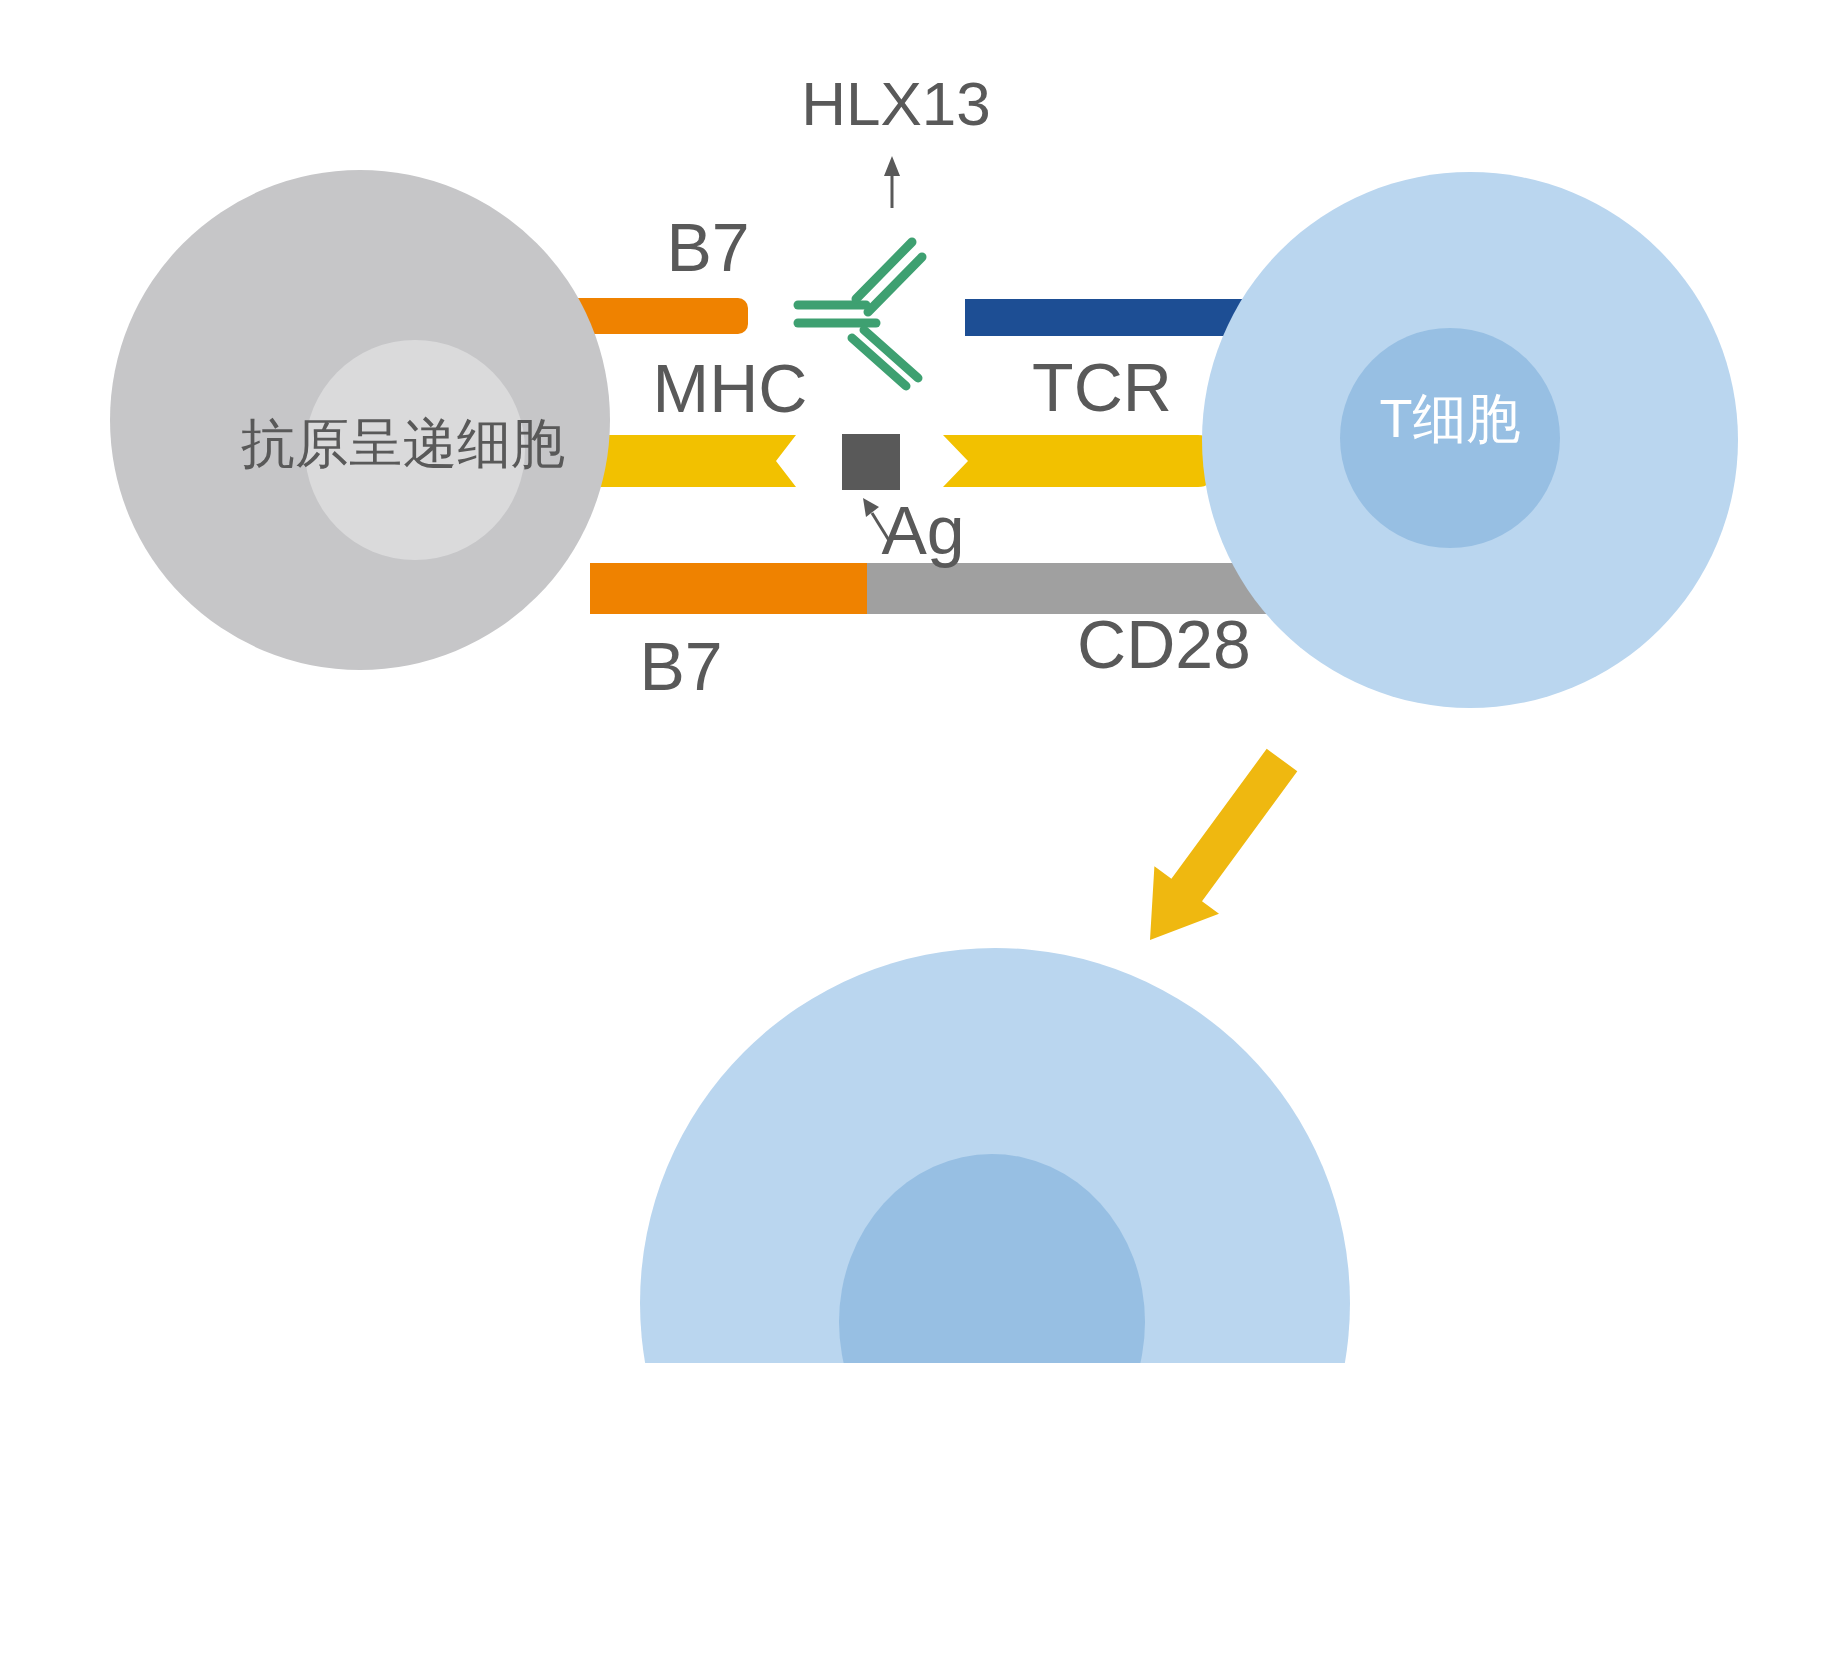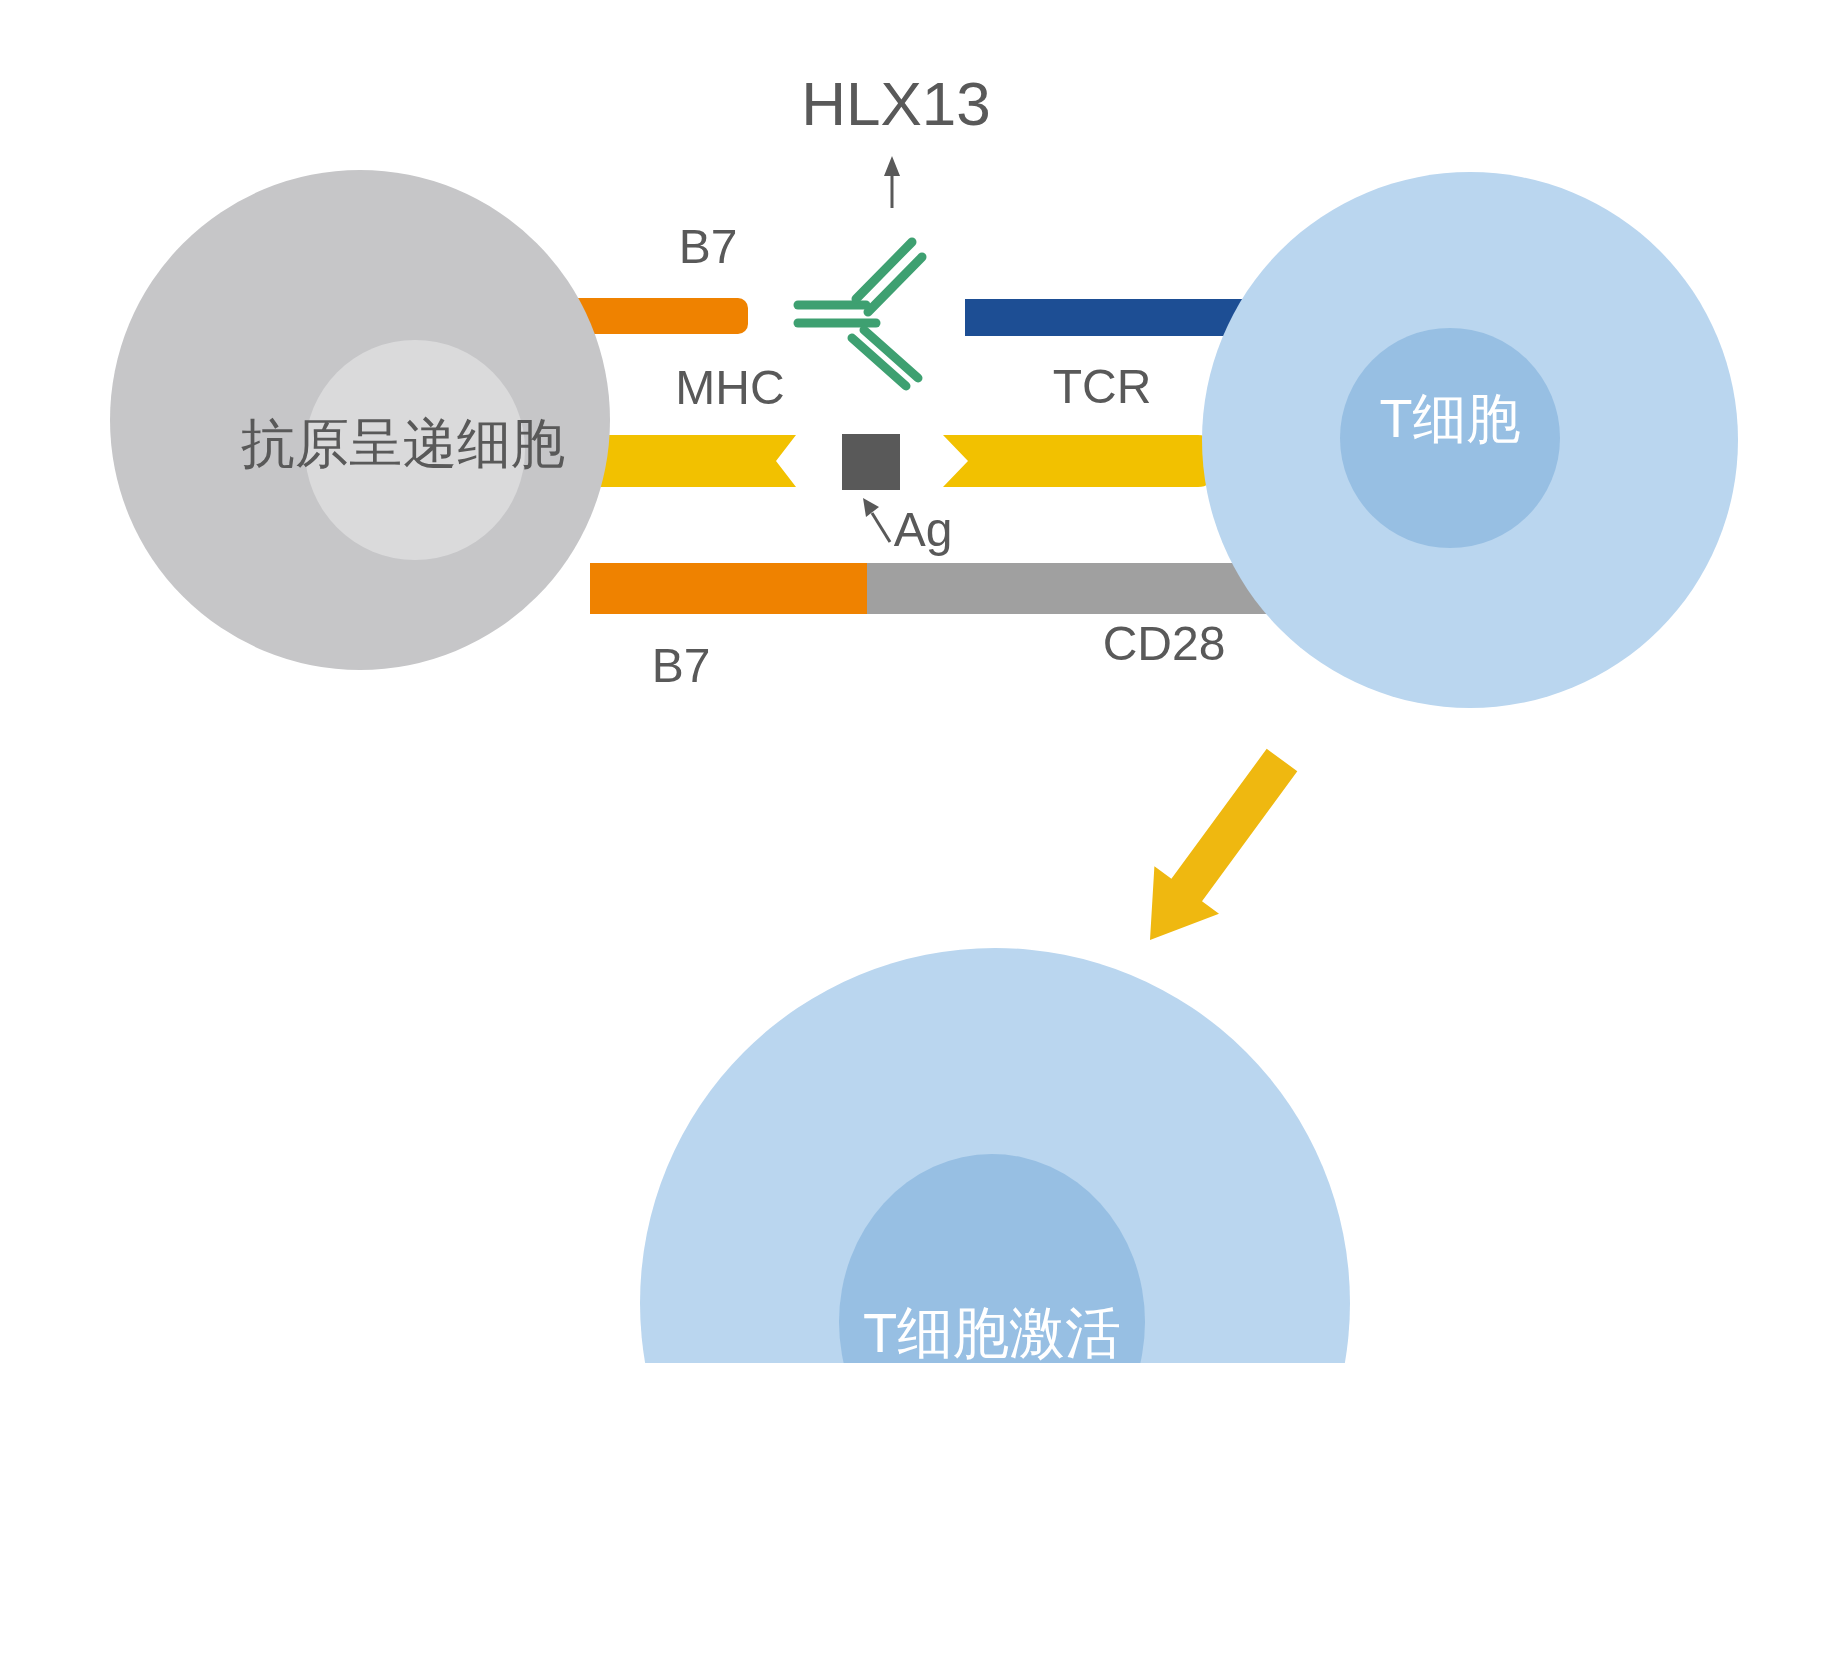--- a/index.html
+++ b/index.html
@@ -22,21 +22,21 @@
   .fill-ag{fill:var(--ag-gray);}
   .fill-cell-gray{fill:var(--cell-gray);}
   .fill-cell-gray-nucleus{fill:var(--cell-gray-nucleus);}
   .fill-cell-blue{fill:var(--cell-blue);}
   .fill-cell-blue-nucleus{fill:var(--cell-blue-nucleus);}
   .antibody-stroke{stroke:var(--green-antibody);stroke-width:9;stroke-linecap:round;fill:none;}
   .thin-arrow{stroke:var(--ag-gray);stroke-width:3;fill:none;}
   .thin-arrow-head{fill:var(--ag-gray);}
   .lbl{
     position:absolute; transform:translate(-50%,-50%);
-    color:var(--label-text); font-size:48px; line-height:1.1;
+    color:var(--label-text); font-size:68px; line-height:1.1;
     white-space:nowrap; letter-spacing:0px;
   }
   .lbl-cn{font-size:54px;}
   .lbl-white{color:#ffffff;}
 </style>
 </head>
 <body>
 
 <div id="stage">
 
@@ -94,14 +94,13 @@
   <div class="lbl" style="left:923px;top:530px;">Ag</div>
 
   <div class="lbl" style="left:681px;top:666px;">B7</div>
 
   <div class="lbl" style="left:1164px;top:644px;">CD28</div>
 
   <div class="lbl lbl-cn" style="left:403px;top:444px;">抗原呈递细胞</div>
 
   <div class="lbl lbl-cn lbl-white" style="left:1450px;top:419px;">T细胞</div>
 
-  <div class="lbl lbl-cn lbl-white" style="left:992px;top:1333px;font-size:56px;">T细胞激活</div>
 </div>
 
 </body></html>

